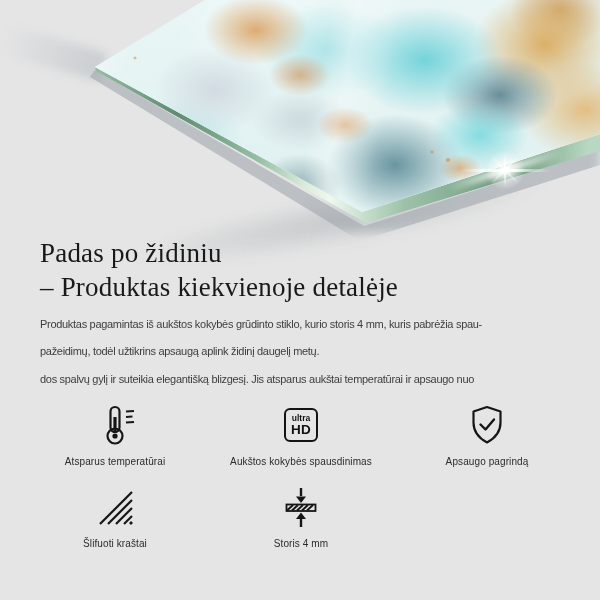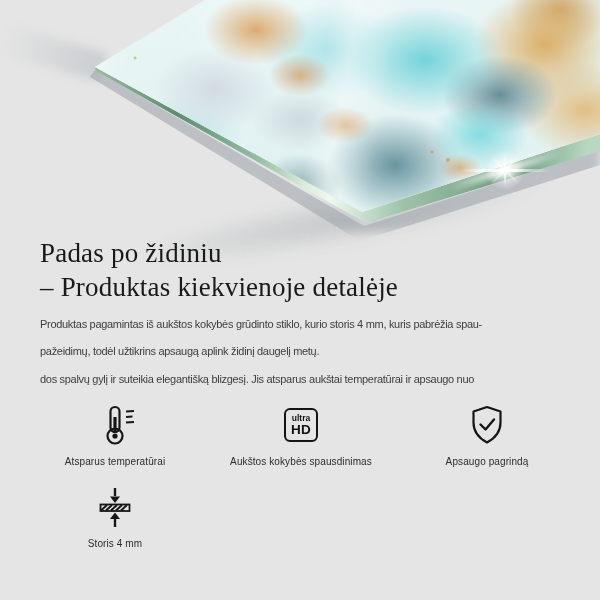--- a/index.html
+++ b/index.html
@@ -147,20 +147,32 @@
       <div class="icon-wrap">
         <svg class="ic" width="44" height="44" viewBox="0 0 44 44" stroke-linejoin="round" stroke-linecap="round">
           <path d="M22 4 L35.5 8.5 V19.5 C35.5 29 29.5 35.5 22 39.5 C14.5 35.5 8.5 29 8.5 19.5 V8.5 Z"></path>
           <path d="M15.5 21.5 L20.5 26.5 L29 16.5" stroke-width="2.4"></path>
         </svg>
       </div>
       <div class="label">Apsaugo pagrindą</div>
     </div>
 
 
+    <div class="feature">
+      <div class="icon-wrap">
+        <svg class="ic" width="44" height="44" viewBox="0 0 44 44" stroke-width="3.4">
+          <line x1="7" y1="39" x2="39" y2="7"></line>
+          <line x1="15" y1="39" x2="39" y2="15"></line>
+          <line x1="23" y1="39" x2="39" y2="23"></line>
+          <line x1="31" y1="39" x2="39" y2="31"></line>
+          <line x1="37" y1="39" x2="39" y2="37" stroke-width="2.6"></line>
+        </svg>
+      </div>
+      <div class="label">Šlifuoti kraštai</div>
+    </div>
 
     <div class="feature">
       <div class="icon-wrap">
         <svg class="ic" width="44" height="44" viewBox="0 0 44 44">
           <line x1="22" y1="3" x2="22" y2="11" stroke-width="2.4"></line>
           <polygon points="22,18 17,11.5 27,11.5" fill="#161616" stroke="none"></polygon>
           <rect x="7.5" y="19.5" width="29" height="6.5" stroke-width="1.8"></rect>
           <g stroke-width="2">
             <line x1="8" y1="25.5" x2="14" y2="20"></line>
             <line x1="13" y1="25.5" x2="19" y2="20"></line>

